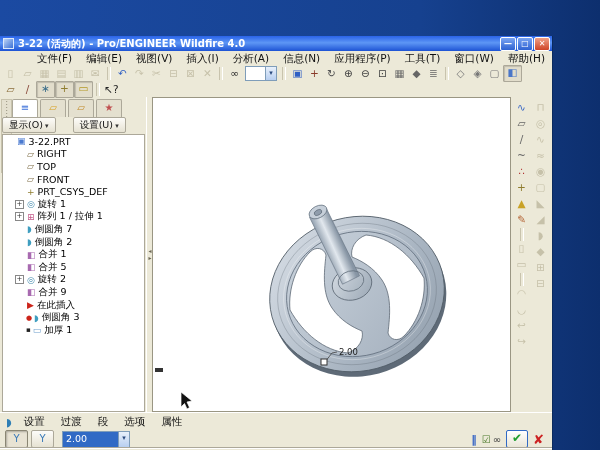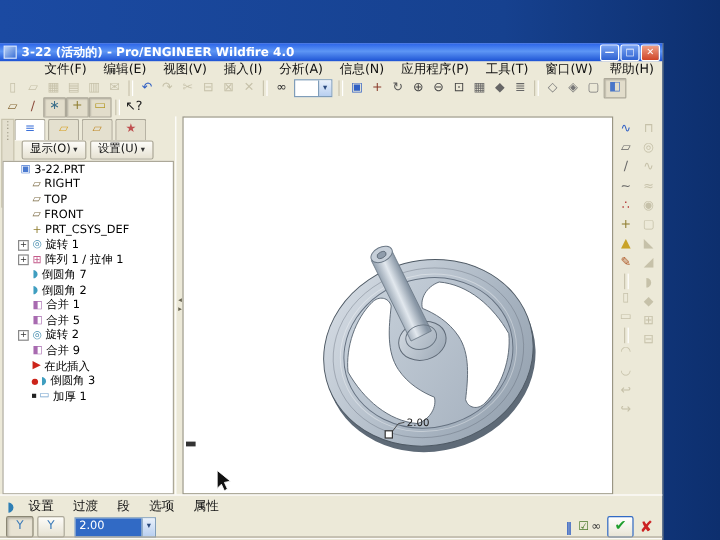--- a/index.html
+++ b/index.html
@@ -35,21 +35,21 @@
   .combo-caret{width:10px;background:linear-gradient(180deg,#e8f0fb,#b8cff0);border-left:1px solid #7f9db9;font-size:7px;line-height:12px;text-align:center;color:#2b4a7e;}
   .combo-caret::before{content:"▾";}
   
   #navigator{position:absolute;left:0;top:61px;width:146px;height:315px;}
   #nav-grip{position:absolute;left:1px;top:2px;width:9px;height:72px;border:1px solid #c8c3ad;background:#e4e0cf;
             font-size:8px;color:#8a8572;text-align:center;line-height:9px;}
   #nav-tabs{position:absolute;left:12px;top:2px;display:flex;gap:2px;}
   .navtab{width:24px;height:17px;border:1px solid #aca899;border-bottom:none;background:#e4e0cf;
           text-align:center;font-size:10px;line-height:16px;border-radius:2px 2px 0 0;}
   .navtab.active{background:#fff;}
-  #nav-buttons{position:absolute;left:2px;top:20px;display:flex;gap:3px;padding-left:16px;}
+  #nav-buttons{position:absolute;left:2px;top:20px;display:flex;gap:17px;}
   .navbtn{height:14px;line-height:13px;font-size:9.5px;padding:0 6px;color:#111;
           border:1px solid #aca899;border-radius:2px;background:linear-gradient(180deg,#fdfcf9,#e6e2d2);}
   .navbtn .caret{font-size:7px;color:#333;}
   .navbtn .caret::before{content:" ▾";}
   #tree-box{position:absolute;left:2px;top:37px;width:141px;height:276px;background:#fff;border:1px solid #aca899;overflow:hidden;}
   .trow{display:flex;align-items:center;height:12.6px;font-size:9.5px;color:#000;white-space:nowrap;}
   .trow .ticon{font-size:9px;margin:0 3px 0 1px;}
   .expandbox{width:7px;height:7px;border:1px solid #888;background:#fff;font-size:7px;line-height:6px;text-align:center;color:#333;margin-right:2px;flex:0 0 auto;}
   .expandspace{width:11px;flex:0 0 auto;}
   .tmark{font-size:7px;margin-right:1px;}

